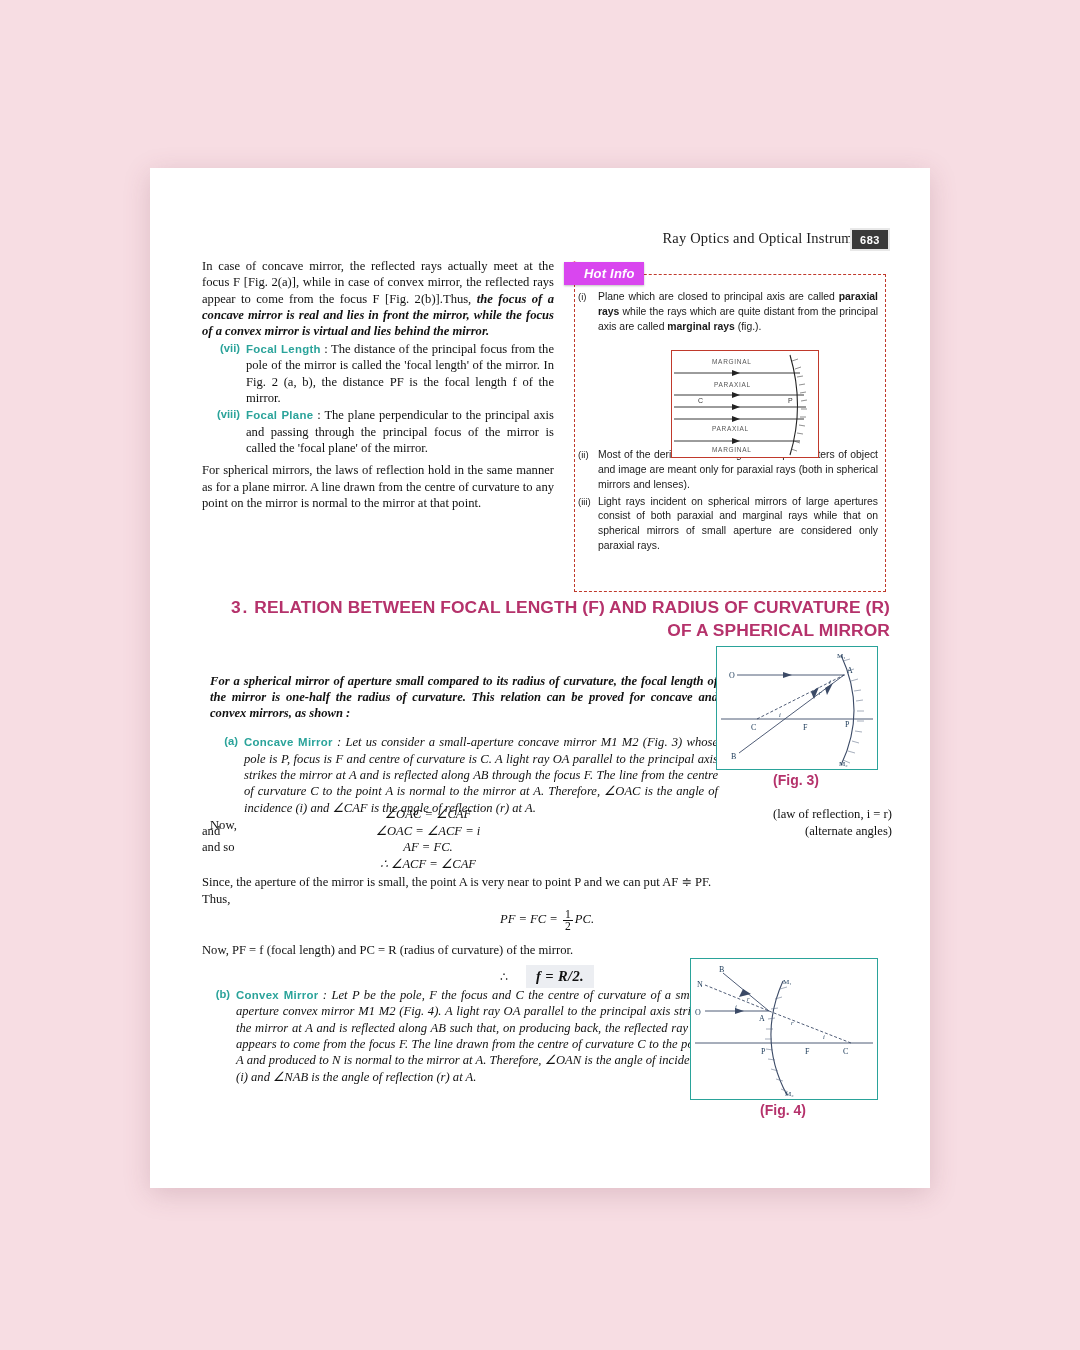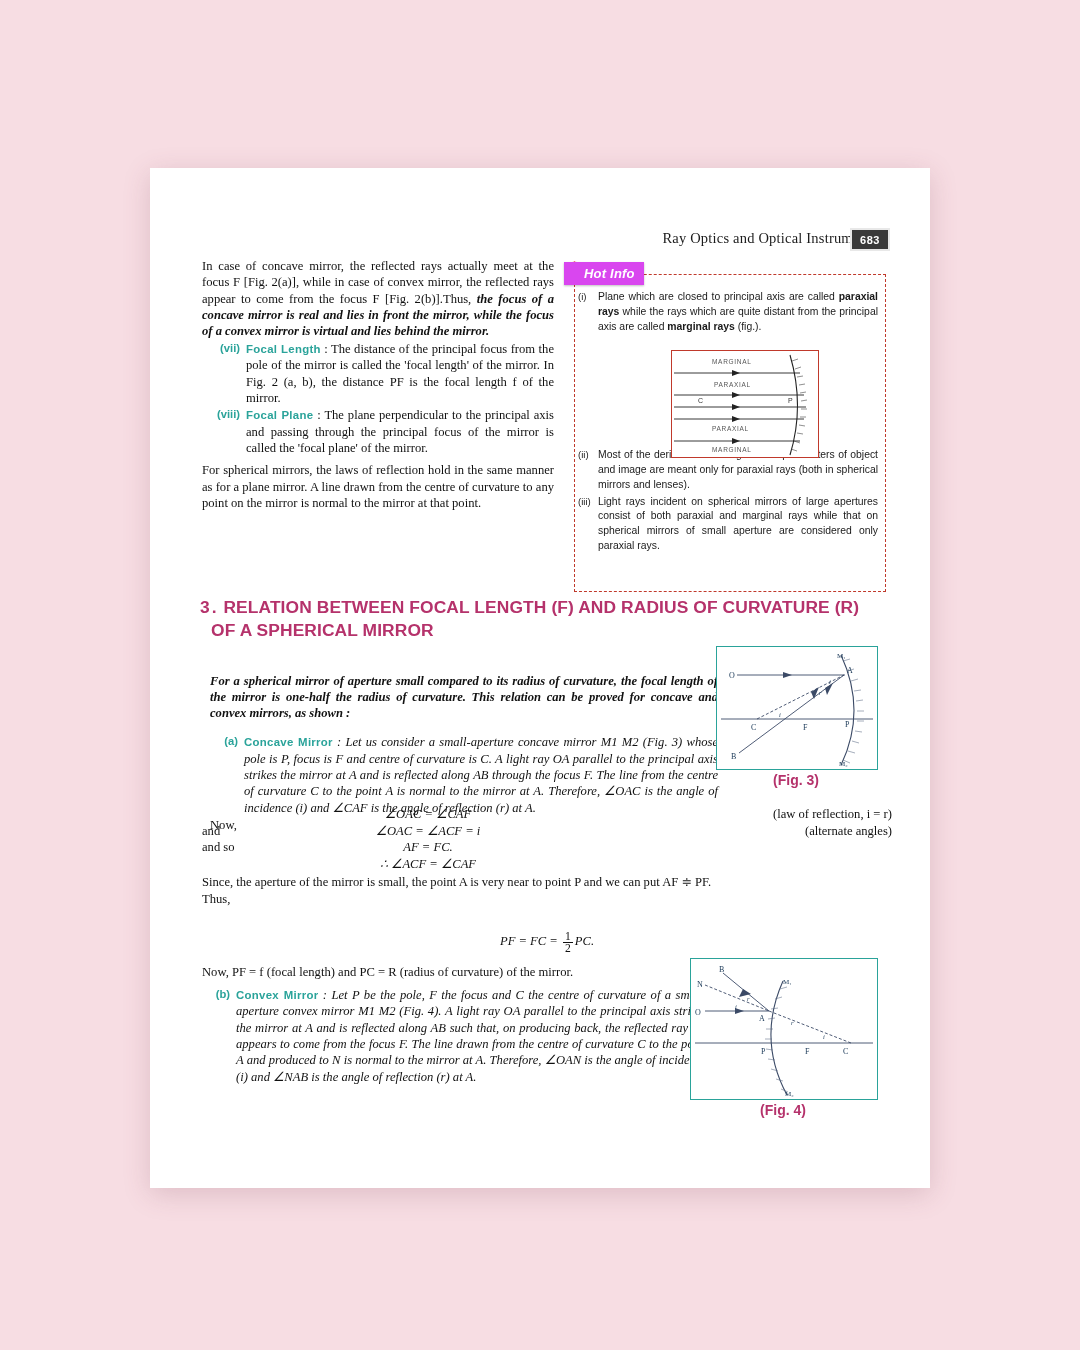--- a/index.html
+++ b/index.html
@@ -82,21 +82,21 @@
   .hrow b{font-weight:bold;}
   .figbox{
     position:absolute;left:521px;top:182px;width:146px;height:106px;
     border:1.4px solid #c0392b;background:#fff;
   }
   
   .sechead{
     position:absolute;left:50px;top:428px;width:690px;
     font-family:"Liberation Sans",sans-serif;
     color:#b5326b;font-weight:bold;font-size:17.4px;
-    line-height:1.33;letter-spacing:.1px;
+    line-height:1.33;letter-spacing:.1px;text-align:right;
   }
   .sechead .n{letter-spacing:2px;}
   .sechead .l2{display:block;margin-left:11px;}
   
   .bodyA{
     position:absolute;left:60px;top:492px;width:508px;
     font-size:12.6px;line-height:1.30;color:#111;text-align:justify;
   }
   .bodyA .intro{font-style:italic;font-weight:bold;}
   .bodyB{
@@ -270,27 +270,30 @@
         <div class="c3"></div>
       </div>
       <div class="eqrow">
         <div class="c1"></div>
         <div class="c2 it">∴   ∠ACF  =  ∠CAF</div>
         <div class="c3"></div>
       </div>
     </div>
     <div style="margin-top:2px;">Since, the aperture of the mirror is small, the point A is very near to point P and we can put AF ≑ PF.</div>
     <div>Thus,</div>
-    <div style="text-align:center;margin-top:22px;">
+    <div style="text-align:center;margin-top:0;">
       <span class="it">PF  =  FC  =  </span><span class="frac">
           <span class="num">1</span>
           <span class="den">2</span>
         </span><span class="it">PC.</span>
     </div>
     <div style="margin-top:10px;">Now, PF = f (focal length) and PC = R (radius of curvature) of the mirror.</div>
+    <div style="text-align:center;margin-top:6px;">
+      <span style="margin-right:18px;">∴</span><span class="fbox it">f = R/2.</span>
+    </div>
   </div>
 
   <div class="bodyC">
     <div class="subitem">
       <div class="rn" style="width:34px;flex:0 0 34px;color:#2aa39a;">(b)</div>
       <div class="bd">
         <span class="tealb">Convex Mirror</span><span class="it"> : Let P be the pole, F the focus and C the centre of curvature of a small-aperture convex mirror M1 M2 (Fig. 4). A light ray OA parallel to the principal axis strikes the mirror at A and is reflected along AB such that, on producing back, the reflected ray AB appears to come from the focus F. The line drawn from the centre of curvature C to the point A and produced to N is normal to the mirror at A. Therefore, ∠OAN is the angle of incidence (i) and ∠NAB is the angle of reflection (r) at A.</span>
       </div>
     </div>
   </div>

